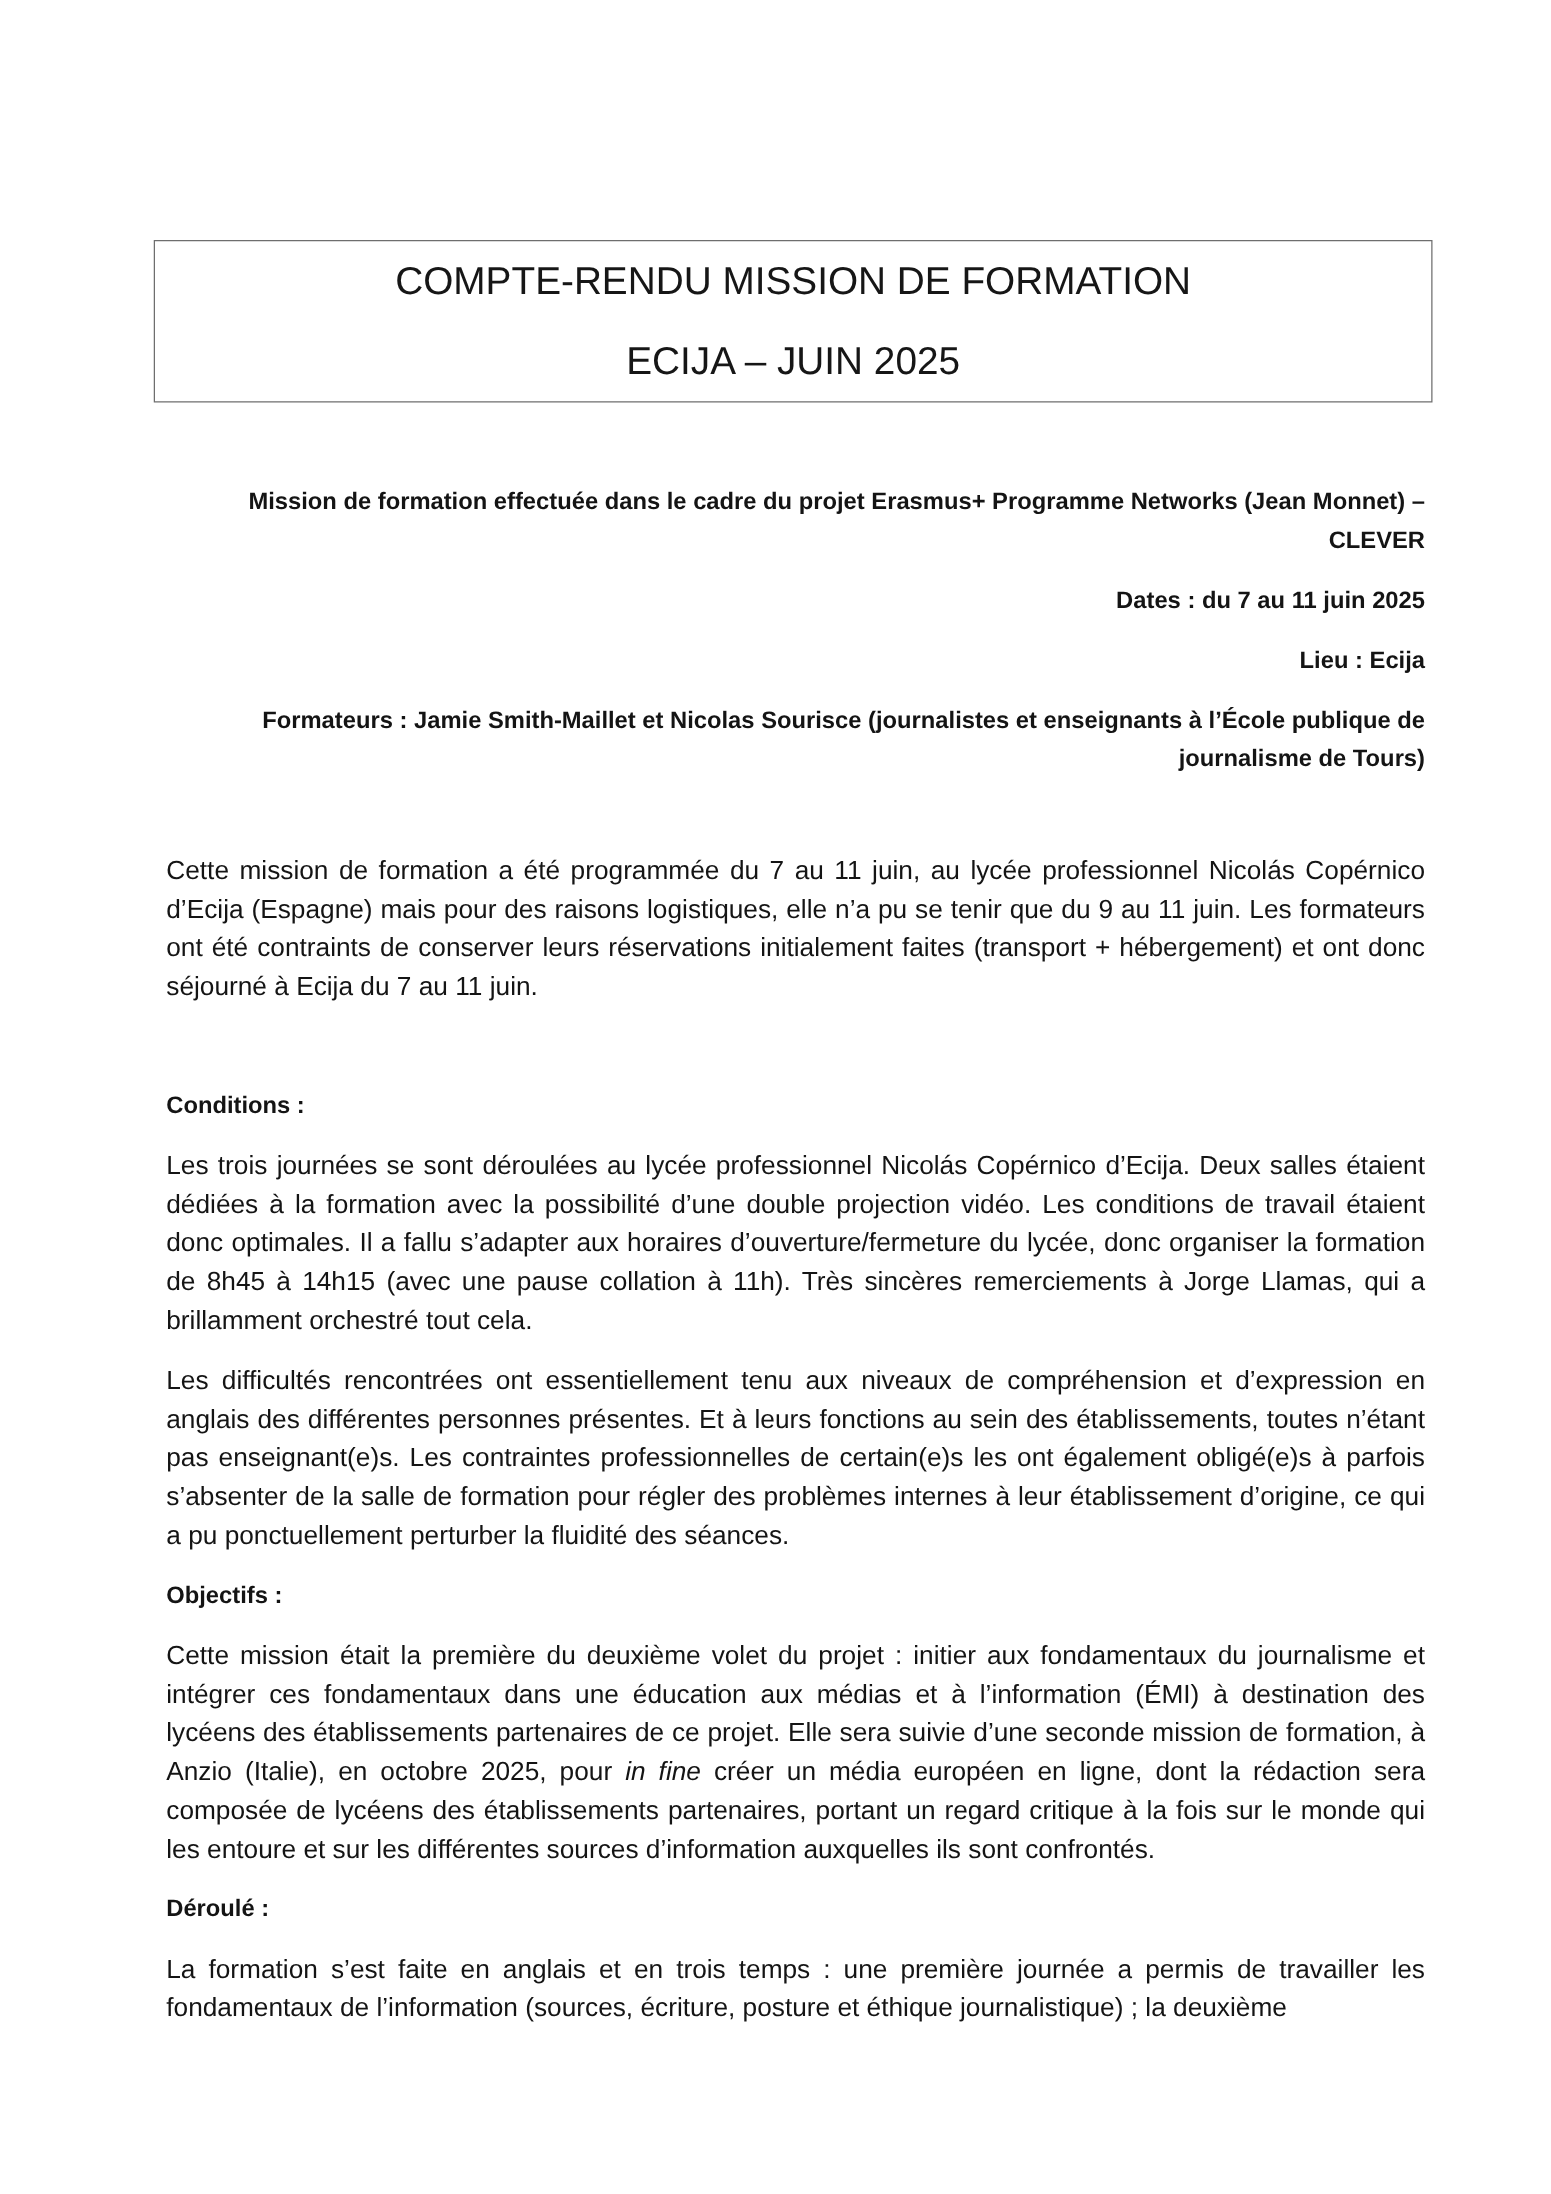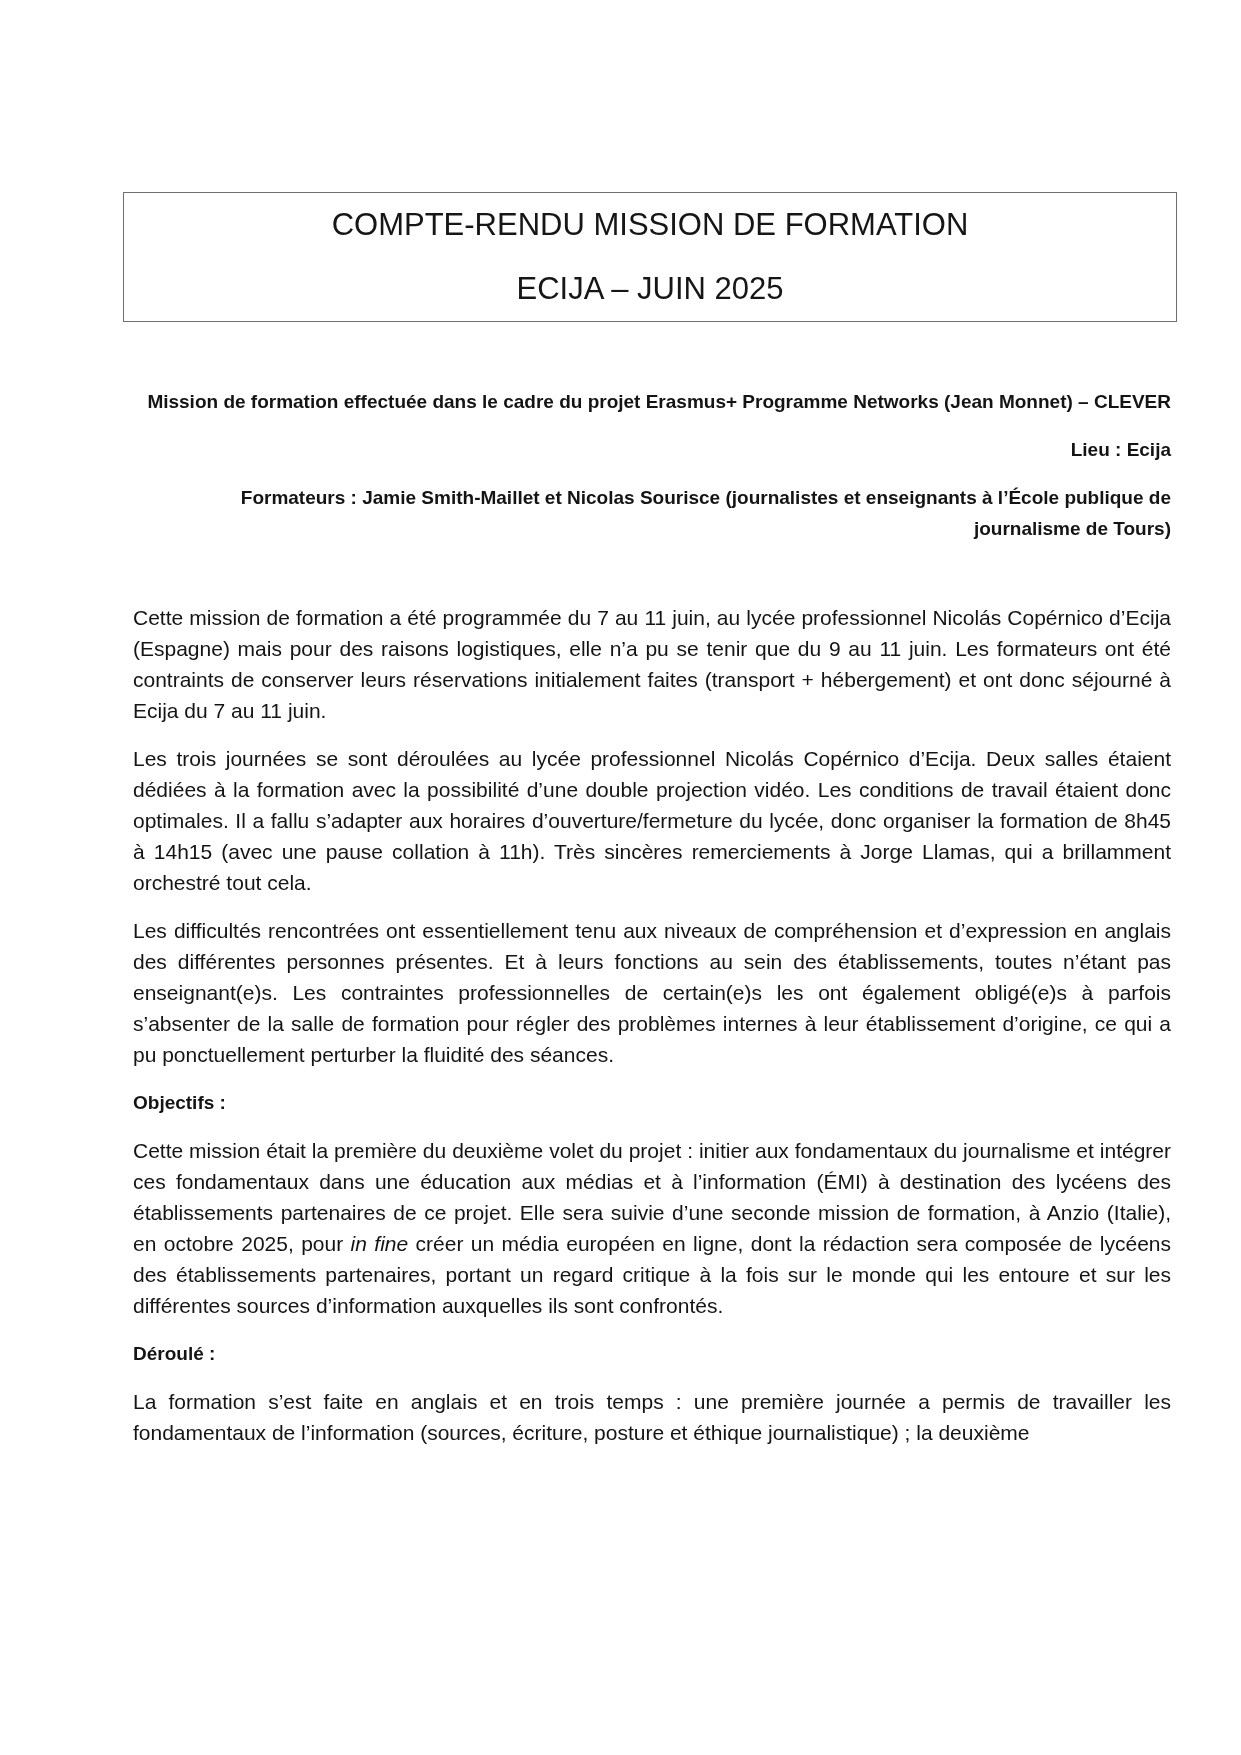--- a/index.html
+++ b/index.html
@@ -5,21 +5,21 @@
   html, body {
     margin: 0;
     padding: 0;
     background: #ffffff;
   }
   .page {
     position: relative;
     width: 1241px;
     height: 1755px;
     box-sizing: border-box;
-    padding: 192px 70px 0 133px;
+    padding: 192px 101px 0 133px;
     background: #ffffff;
     color: #141414;
     font-family: "Liberation Sans", "DejaVu Sans", sans-serif;
     overflow: hidden;
   }
   .title-box {
     border: 1px solid #6e6e6e;
     margin: 0 -6px 0 -10px;
     padding: 12px 10px 12px;
     text-align: center;
@@ -71,27 +71,29 @@
 
 <div class="page">
 
   <div class="title-box">
     <div class="title-line">COMPTE-RENDU MISSION DE FORMATION</div>
     <div class="title-line title-line-2">ECIJA – JUIN 2025</div>
   </div>
 
   <p class="meta intro-meta">Mission de formation effectuée dans le cadre du projet Erasmus+ Programme Networks (Jean Monnet) – CLEVER</p>
 
+  <p class="meta">Dates : du 7 au 11 juin 2025</p>
 
   <p class="meta">Lieu : Ecija</p>
 
   <p class="meta">Formateurs : Jamie Smith-Maillet et Nicolas Sourisce (journalistes et enseignants à l’École publique de journalisme de Tours)</p>
 
   <p class="body-para intro-para">Cette mission de formation a été programmée du 7 au 11 juin, au lycée professionnel Nicolás Copérnico d’Ecija (Espagne) mais pour des raisons logistiques, elle n’a pu se tenir que du 9 au 11 juin. Les formateurs ont été contraints de conserver leurs réservations initialement faites (transport + hébergement) et ont donc séjourné à Ecija du 7 au 11 juin.</p>
 
+  <p class="heading conditions-heading">Conditions :</p>
 
   <p class="body-para">Les trois journées se sont déroulées au lycée professionnel Nicolás Copérnico d’Ecija. Deux salles étaient dédiées à la formation avec la possibilité d’une double projection vidéo. Les conditions de travail étaient donc optimales. Il a fallu s’adapter aux horaires d’ouverture/fermeture du lycée, donc organiser la formation de 8h45 à 14h15 (avec une pause collation à 11h). Très sincères remerciements à Jorge Llamas, qui a brillamment orchestré tout cela.</p>
 
   <p class="body-para">Les difficultés rencontrées ont essentiellement tenu aux niveaux de compréhension et d’expression en anglais des différentes personnes présentes. Et à leurs fonctions au sein des établissements, toutes n’étant pas enseignant(e)s. Les contraintes professionnelles de certain(e)s les ont également obligé(e)s à parfois s’absenter de la salle de formation pour régler des problèmes internes à leur établissement d’origine, ce qui a pu ponctuellement perturber la fluidité des séances.</p>
 
   <p class="heading">Objectifs :</p>
 
   <p class="body-para"><span>Cette mission était la première du deuxième volet du projet : initier aux fondamentaux du journalisme et intégrer ces fondamentaux dans une éducation aux médias et à l’information (ÉMI) à destination des lycéens des établissements partenaires de ce projet. Elle sera suivie d’une seconde mission de formation, à Anzio (Italie), en octobre 2025, pour </span><em>in fine</em><span> créer un média européen en ligne, dont la rédaction sera composée de lycéens des établissements partenaires, portant un regard critique à la fois sur le monde qui les entoure et sur les différentes sources d’information auxquelles ils sont confrontés.</span></p>
 
   <p class="heading">Déroulé :</p>

